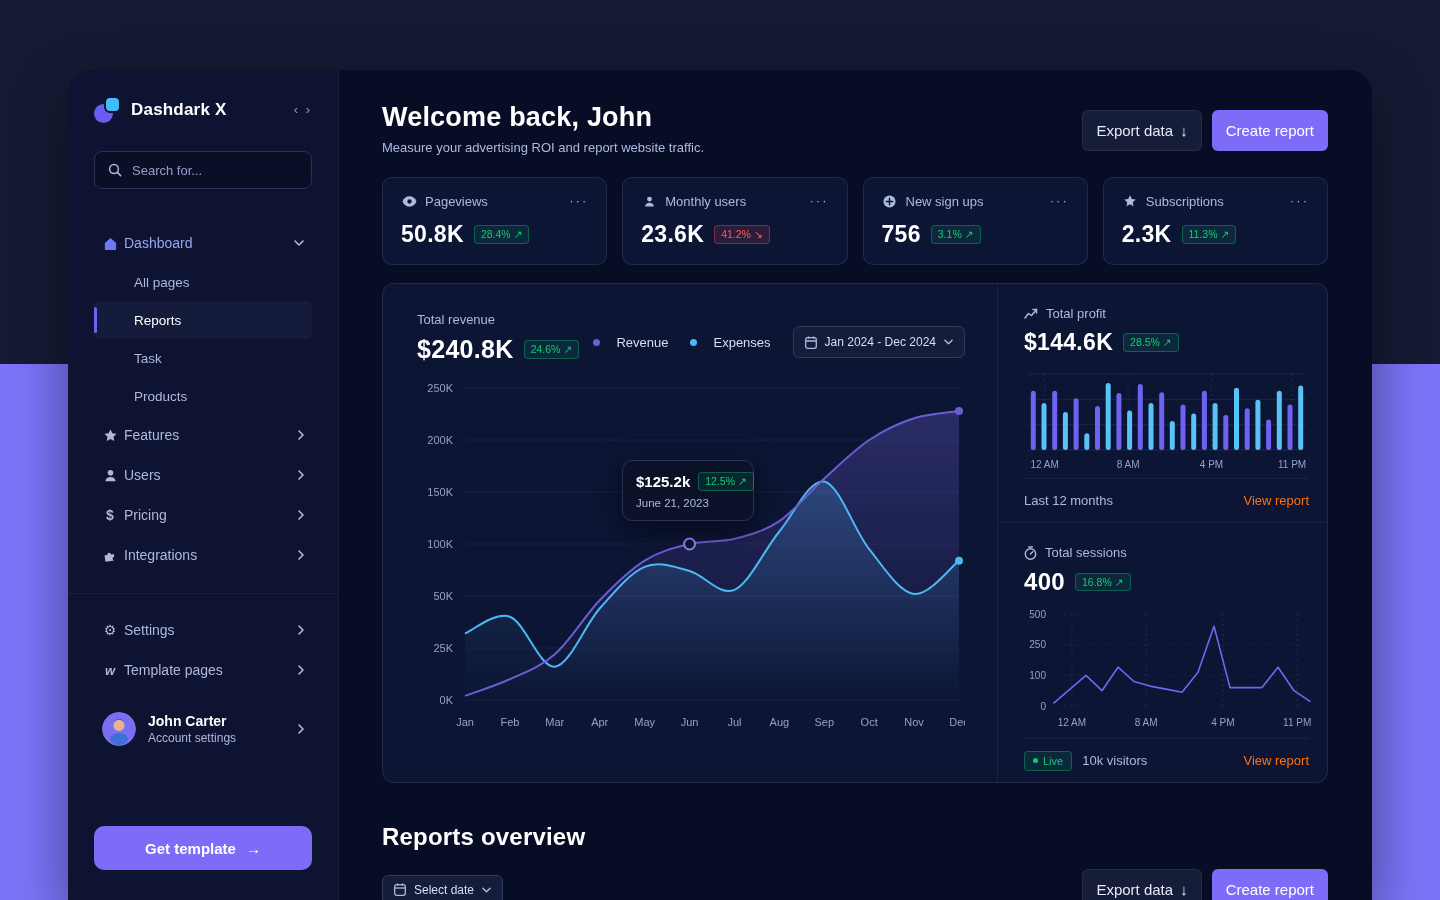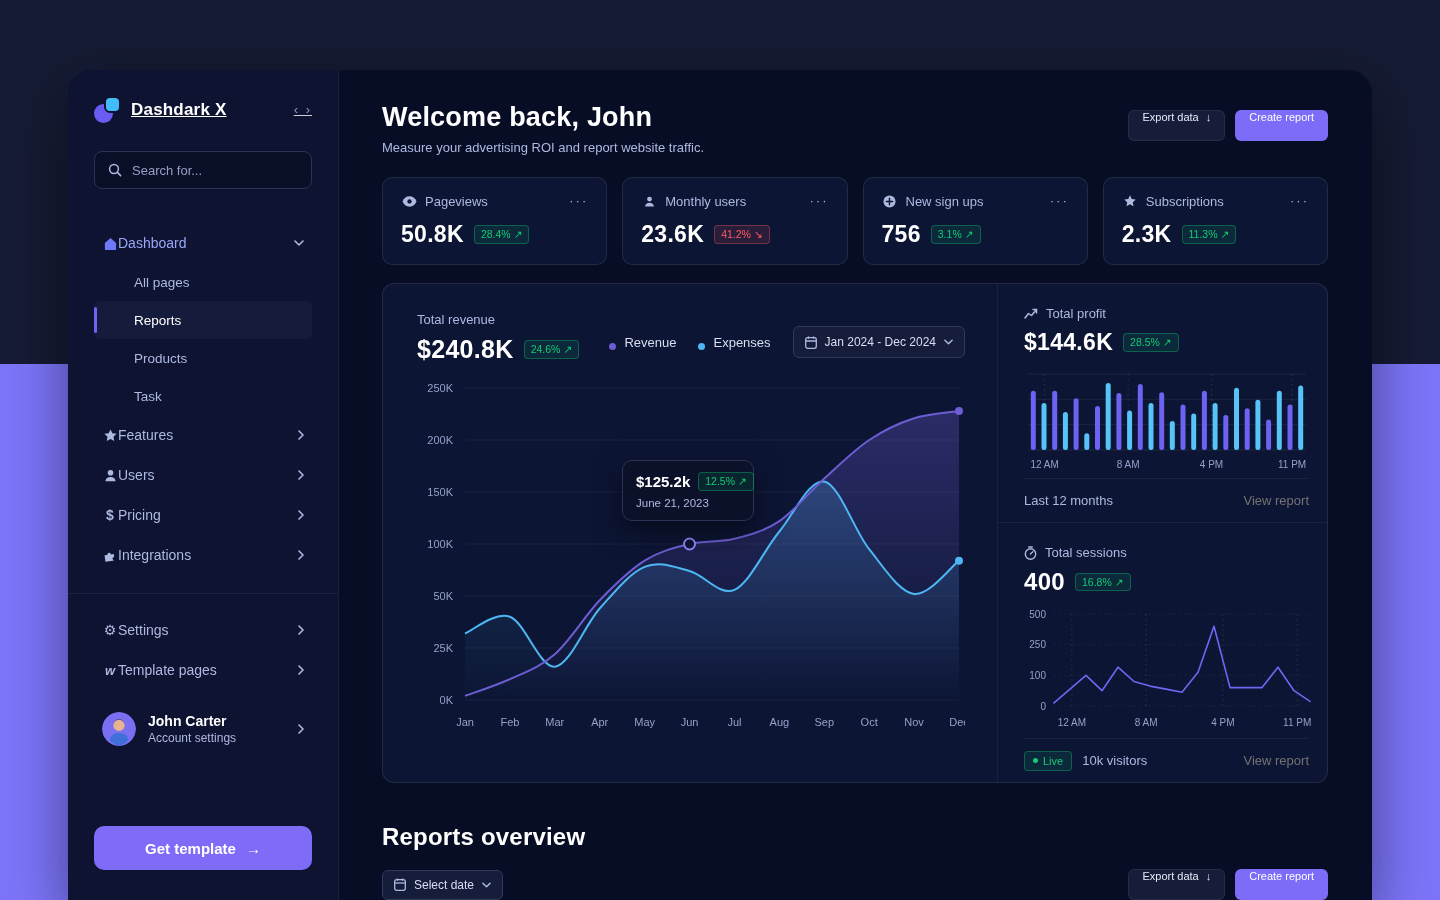--- a/index.html
+++ b/index.html
@@ -10,32 +10,32 @@
     color:#FFFFFF;
   }
   .window {
     position:absolute; left:68px; top:70px; width:1304px; height:830px;
     background:#070D24; border-radius:24px 24px 0 0; display:flex; overflow:hidden;
     box-shadow:0 20px 60px rgba(0,0,0,.45);
   }
   
   .sidebar { width:271px; flex:0 0 271px; background:#0D1330; border-right:1px solid rgba(255,255,255,.05);
     display:flex; flex-direction:column; padding:26px 26px 30px 26px; }
-  .logo-row { display:flex; align-items:center; gap:10px; margin-bottom:28px;text-decoration:underline; }
+  .logo-row { display:flex; align-items:center; gap:10px; margin-bottom:28px; }
   .logo-mark { width:27px; height:27px; position:relative; flex:0 0 27px; }
   .logo-mark .p-circle { position:absolute; left:0; bottom:0; width:19px; height:19px; border-radius:50%; background:#695CF2; }
   .logo-mark .b-square { position:absolute; right:0; top:0; width:17px; height:17px; border-radius:6px; background:#41BCF9; border:2px solid #0D1330; }
   .logo-text { font-size:17px; font-weight:700; letter-spacing:.2px; flex:1; }
   .collapse { color:#AEB9E1; font-size:13px; letter-spacing:2px; opacity:.8; cursor:pointer; }
   .search { display:flex; align-items:center; gap:9px; height:38px; border:1px solid #2A3354; border-radius:8px;
     padding:0 12px; background:#0A0F28; margin-bottom:34px; }
   .search input { background:transparent; border:none; outline:none; color:#CDD5F0; font-size:13px; width:100%;
     font-family:"Liberation Sans", sans-serif; }
   .search input::placeholder { color:#AEB9E1; opacity:.85; }
-  .nav-item { display:flex; align-items:center; gap:0; height:40px; color:#AEB9E1; font-size:14px; cursor:pointer; padding:0 8px; border-radius:6px; }
+  .nav-item { display:flex; align-items:center; gap:6px; height:40px; color:#AEB9E1; font-size:14px; cursor:pointer; padding:0 8px; border-radius:6px; }
   .nav-item .grow { flex:1; }
   .nav-item.dashboard { color:#9AA6F5; }
   .sub-item { display:flex; align-items:center; height:38px; padding-left:40px; color:#AEB9E1; font-size:13.5px; cursor:pointer; border-radius:6px; position:relative; }
   .sub-item.active { background:#151C3B; color:#FFFFFF; }
   .sub-item.active::before { content:""; position:absolute; left:0; top:6px; bottom:6px; width:3px; border-radius:3px; background:#6D62F2; }
   .icon16 { width:16px; height:16px; flex:0 0 16px; display:flex; align-items:center; justify-content:center; color:#AEB9E1; }
   .nav-item.dashboard .icon16 { color:#6D79F8; }
   svg.gl { display:block; }
   .chev { stroke:#AEB9E1; stroke-width:1.6; fill:none; stroke-linecap:round; stroke-linejoin:round; }
   .sb-divider { height:1px; background:rgba(255,255,255,.06); margin:18px -26px 16px -26px; }
@@ -45,21 +45,21 @@
   .profile .psub { font-size:12px; color:#AEB9E1; margin-top:2px; }
   .cta { margin-top:auto; height:44px; border:none; border-radius:10px; background:#7E6CF8; color:#fff;
     font-size:15px; font-weight:700; display:flex; align-items:center; justify-content:center; gap:10px; cursor:pointer;
     font-family:"Liberation Sans", sans-serif; }
   
   .main { flex:1; padding:32px 44px 0 43px; overflow:hidden; }
   .page-header { display:flex; align-items:flex-start; }
   .page-header h1 { font-size:27px; font-weight:700; letter-spacing:.2px; }
   .page-header .sub { font-size:13px; color:#AEB9E1; margin-top:7px; }
   .hdr-actions { margin-left:auto; display:flex; gap:10px; padding-top:8px; }
-  .btn { height:31px; padding:0 13px; border-radius:6px; font-size:11px; display:flex; gap:7px;
+  .btn { height:41px; padding:0 13px; border-radius:6px; font-size:15px; display:flex; align-items:center; gap:7px;
     cursor:pointer; border:1px solid transparent; font-family:"Liberation Sans", sans-serif; color:#fff; }
   .btn.dark { background:#161D38; border-color:rgba(255,255,255,.07); color:#E5E9F8; }
   .btn.primary { background:#7C6CF8; }
   
   .cards { display:flex; gap:15px; margin-top:22px; }
   .card { flex:1; height:88px; background:#0C1534; border:1px solid rgba(52,59,79,.6); border-radius:10px; padding:15px 18px 14px 18px; }
   .card-top { display:flex; align-items:center; gap:8px; color:#AEB9E1; font-size:13px; }
   .dots { margin-left:auto; color:#AEB9E1; letter-spacing:2px; font-size:13px; cursor:pointer; line-height:8px; }
   .card-val { display:flex; align-items:center; gap:10px; margin-top:12px; }
   .card-val .v { font-size:23px; font-weight:700; letter-spacing:.3px; }
@@ -68,37 +68,37 @@
   .badge.down { color:#FF5A65; background:rgba(255,90,101,.12); border:1px solid rgba(255,90,101,.35); }
   
   .panel { display:flex; margin-top:18px; height:500px; background:#0C1534; border:1px solid rgba(52,59,79,.6); border-radius:12px; overflow:hidden; }
   .rev { flex:1; padding:28px 32px 0 34px; }
   .rev-head { display:flex; align-items:flex-start; }
   .mini-label { font-size:13px; color:#AEB9E1; display:flex; align-items:center; gap:8px; }
   .big-val { display:flex; align-items:center; gap:10px; margin-top:8px; }
   .big-val .v { font-size:25px; font-weight:700; letter-spacing:.3px; }
   .rev-head-right { margin-left:auto; display:flex; align-items:center; gap:22px; padding-top:14px; }
   .legend { display:flex; align-items:center; gap:22px; }
-  .legend-item { display:flex; align-items:flex-end; gap:8px; font-size:13px; color:#D9DEF2; cursor:pointer; }
+  .legend-item { display:flex; align-items:center; gap:16px; font-size:13px; color:#D9DEF2; cursor:pointer; }
   .dot { width:7px; height:7px; border-radius:50%; }
   .select-btn { height:32px; background:#151D3B; border:1px solid #303A5C; border-radius:6px; display:flex; align-items:center;
     gap:8px; padding:0 11px; font-size:12px; color:#D9DEF2; cursor:pointer; }
   .chart-wrap { position:relative; margin-top:14px; }
   .tooltip { position:absolute; left:205px; top:82px; width:132px; background:#0A1128; border:1px solid #2A3354;
     border-radius:10px; padding:11px 13px; box-shadow:0 10px 28px rgba(0,0,0,.5); }
   .tt-row { display:flex; align-items:center; gap:8px; }
   .tt-val { font-size:15px; font-weight:700; }
   .tt-date { font-size:11.5px; color:#AEB9E1; margin-top:6px; }
   
   .rightcol { width:338px; flex:0 0 338px; border-left:1px solid rgba(255,255,255,.06); display:flex; flex-direction:column;text-align:center; }
   .block { flex:1; padding:22px 26px 0 26px; display:flex; flex-direction:column; }
   .block + .block { border-top:1px solid rgba(255,255,255,.06); }
   .block-footer { margin-top:auto; border-top:1px solid rgba(255,255,255,.06); display:flex; align-items:center;
     height:44px; font-size:13px; color:#AEB9E1; }
-  .link { margin-left:auto; color:#737373; cursor:pointer; font-size:13px; }
+  .link { margin-left:auto; color:#f97316; cursor:pointer; font-size:13px; }
   .live-badge { display:inline-flex; align-items:center; gap:5px; font-size:11px; color:#14CA74; background:rgba(5,193,104,.12);
     border:1px solid rgba(20,202,116,.35); padding:3px 8px; border-radius:4px; }
   .live-dot { width:5px; height:5px; border-radius:50%; background:#14CA74; }
   .visitors { font-size:13px; color:#AEB9E1; margin-left:10px; }
   
   .reports { margin-top:40px; }
   .reports h2 { font-size:24px; font-weight:700; letter-spacing:.2px; }
   .reports-row { display:flex; align-items:center; margin-top:18px; }
   .reports-actions { margin-left:auto; display:flex; gap:10px; }
   text.axis { fill:#AEB9E1; font-size:11px; font-family:"Liberation Sans", sans-serif; opacity:.85; }
@@ -141,24 +141,24 @@
         </svg>
     </div>
 
     <div class="sub-item">
         <span>All pages</span>
       </div>
     <div class="sub-item active">
         <span>Reports</span>
       </div>
     <div class="sub-item">
+        <span>Task</span>
+      </div>
+    <div class="sub-item">
         <span>Products</span>
-      </div>
-    <div class="sub-item">
-        <span>Task</span>
       </div>
 
     <div class="nav-item">
       <span class="icon16">
         <svg class="gl" width="15" height="15" viewBox="0 0 16 16">
             <path d="M8 1.5l2 4.1 4.5.6-3.3 3.2.8 4.5L8 11.8l-4 2.1.8-4.5L1.5 6.2 6 5.6Z" fill="#AEB9E1"></path>
           </svg>
       </span>
       <span class="grow">Features</span>
       <svg class="chev" width="6" height="10" viewBox="0 0 6 10">

